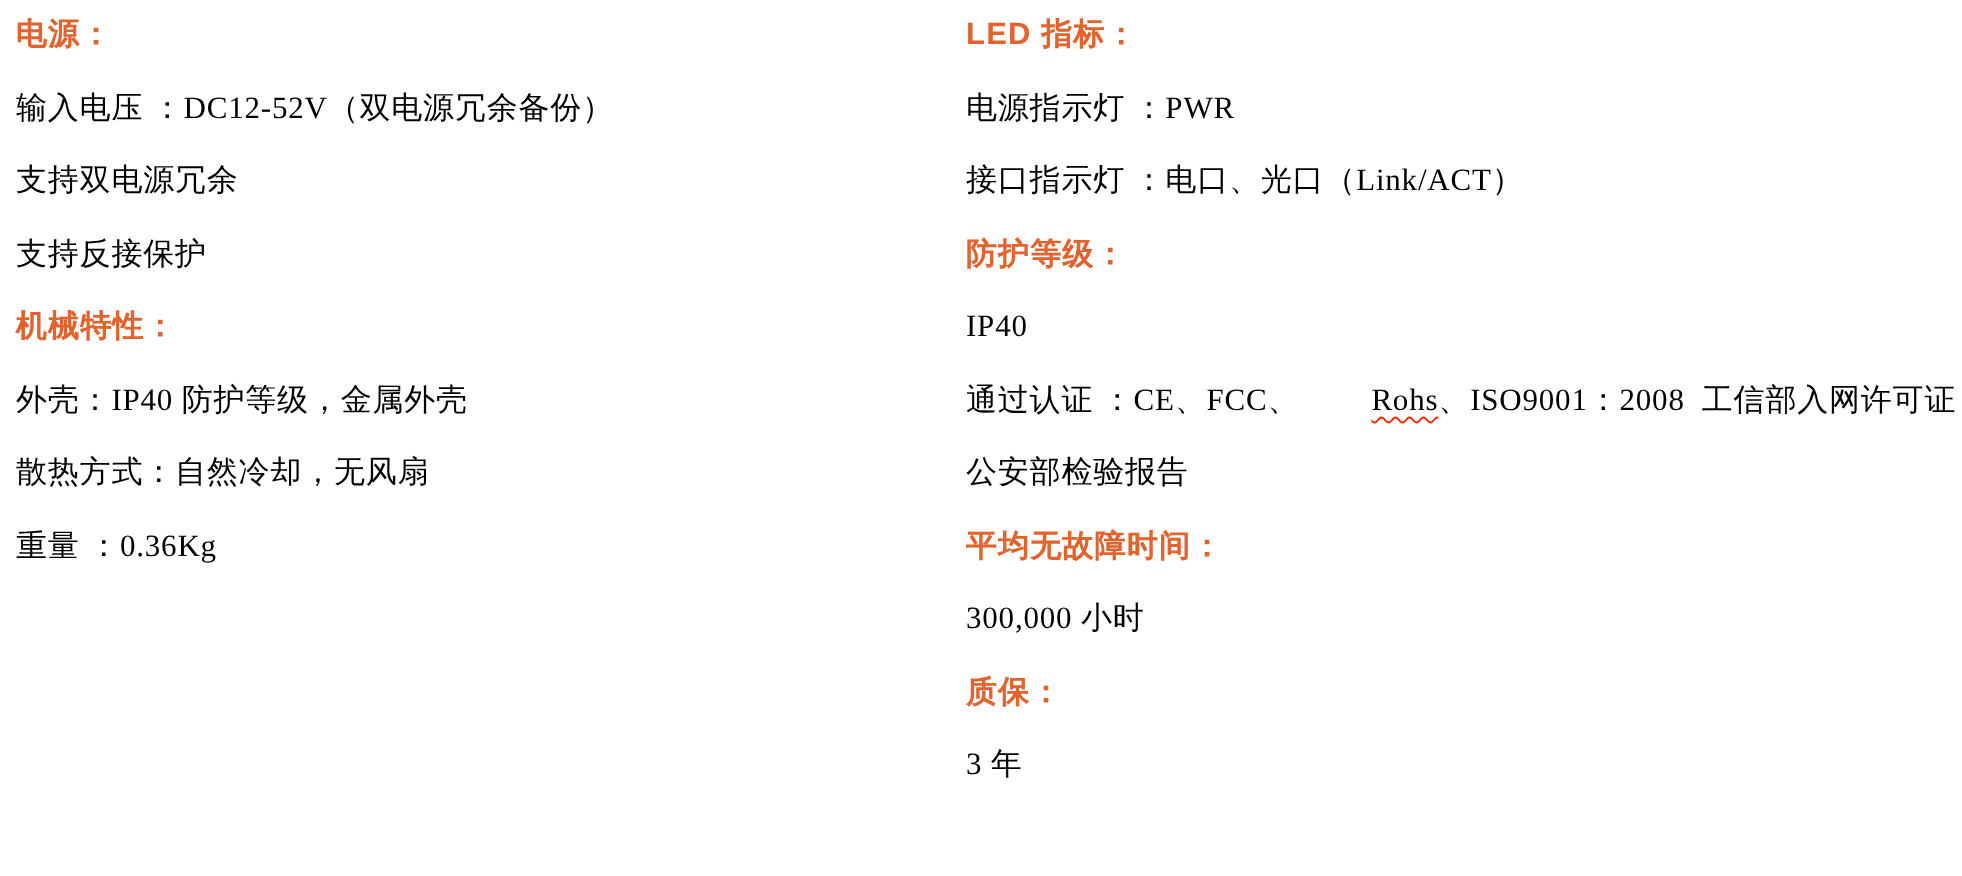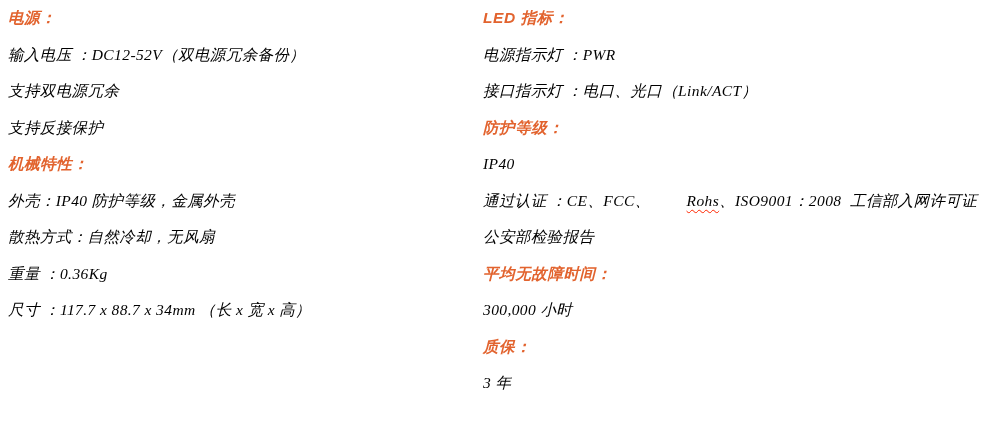--- a/index.html
+++ b/index.html
@@ -10,21 +10,20 @@
     height: 438px;
     overflow: hidden;
   }
   .doc {
     position: relative;
     width: 981px;
     height: 438px;
     font-family: "Liberation Serif", "DejaVu Serif", serif;
     color: #000000;
     font-size: 15.5px;
-    font-style: italic;
   }
   .col {
     position: absolute;
     top: 0;
   }
   .col-left  { left: 8px;   width: 470px; }
   .col-right { left: 483px; width: 496px; }
   .line {
     height: 36.5px;
     line-height: 36.5px;
@@ -53,21 +52,20 @@
 
   <div class="col col-left">
     <div class="line heading">电源：</div>
     <div class="line">输入电压 ：DC12-52V（双电源冗余备份）</div>
     <div class="line">支持双电源冗余</div>
     <div class="line">支持反接保护</div>
     <div class="line heading">机械特性：</div>
     <div class="line">外壳：IP40 防护等级，金属外壳</div>
     <div class="line">散热方式：自然冷却，无风扇</div>
     <div class="line">重量 ：0.36Kg</div>
-    <div class="line">尺寸 ：117.7 x 88.7 x 34mm （长 x 宽 x 高）</div>
   </div>
 
   <div class="col col-right">
     <div class="line heading">LED 指标：</div>
     <div class="line">电源指示灯 ：PWR</div>
     <div class="line">接口指示灯 ：电口、光口（Link/ACT）</div>
     <div class="line heading">防护等级：</div>
     <div class="line">IP40</div>
     <div class="line"><span>通过认证 ：CE、FCC、</span><span class="misspelled">Rohs</span><span>、ISO9001：2008  工信部入网许可证</span></div>
     <div class="line">公安部检验报告</div>

